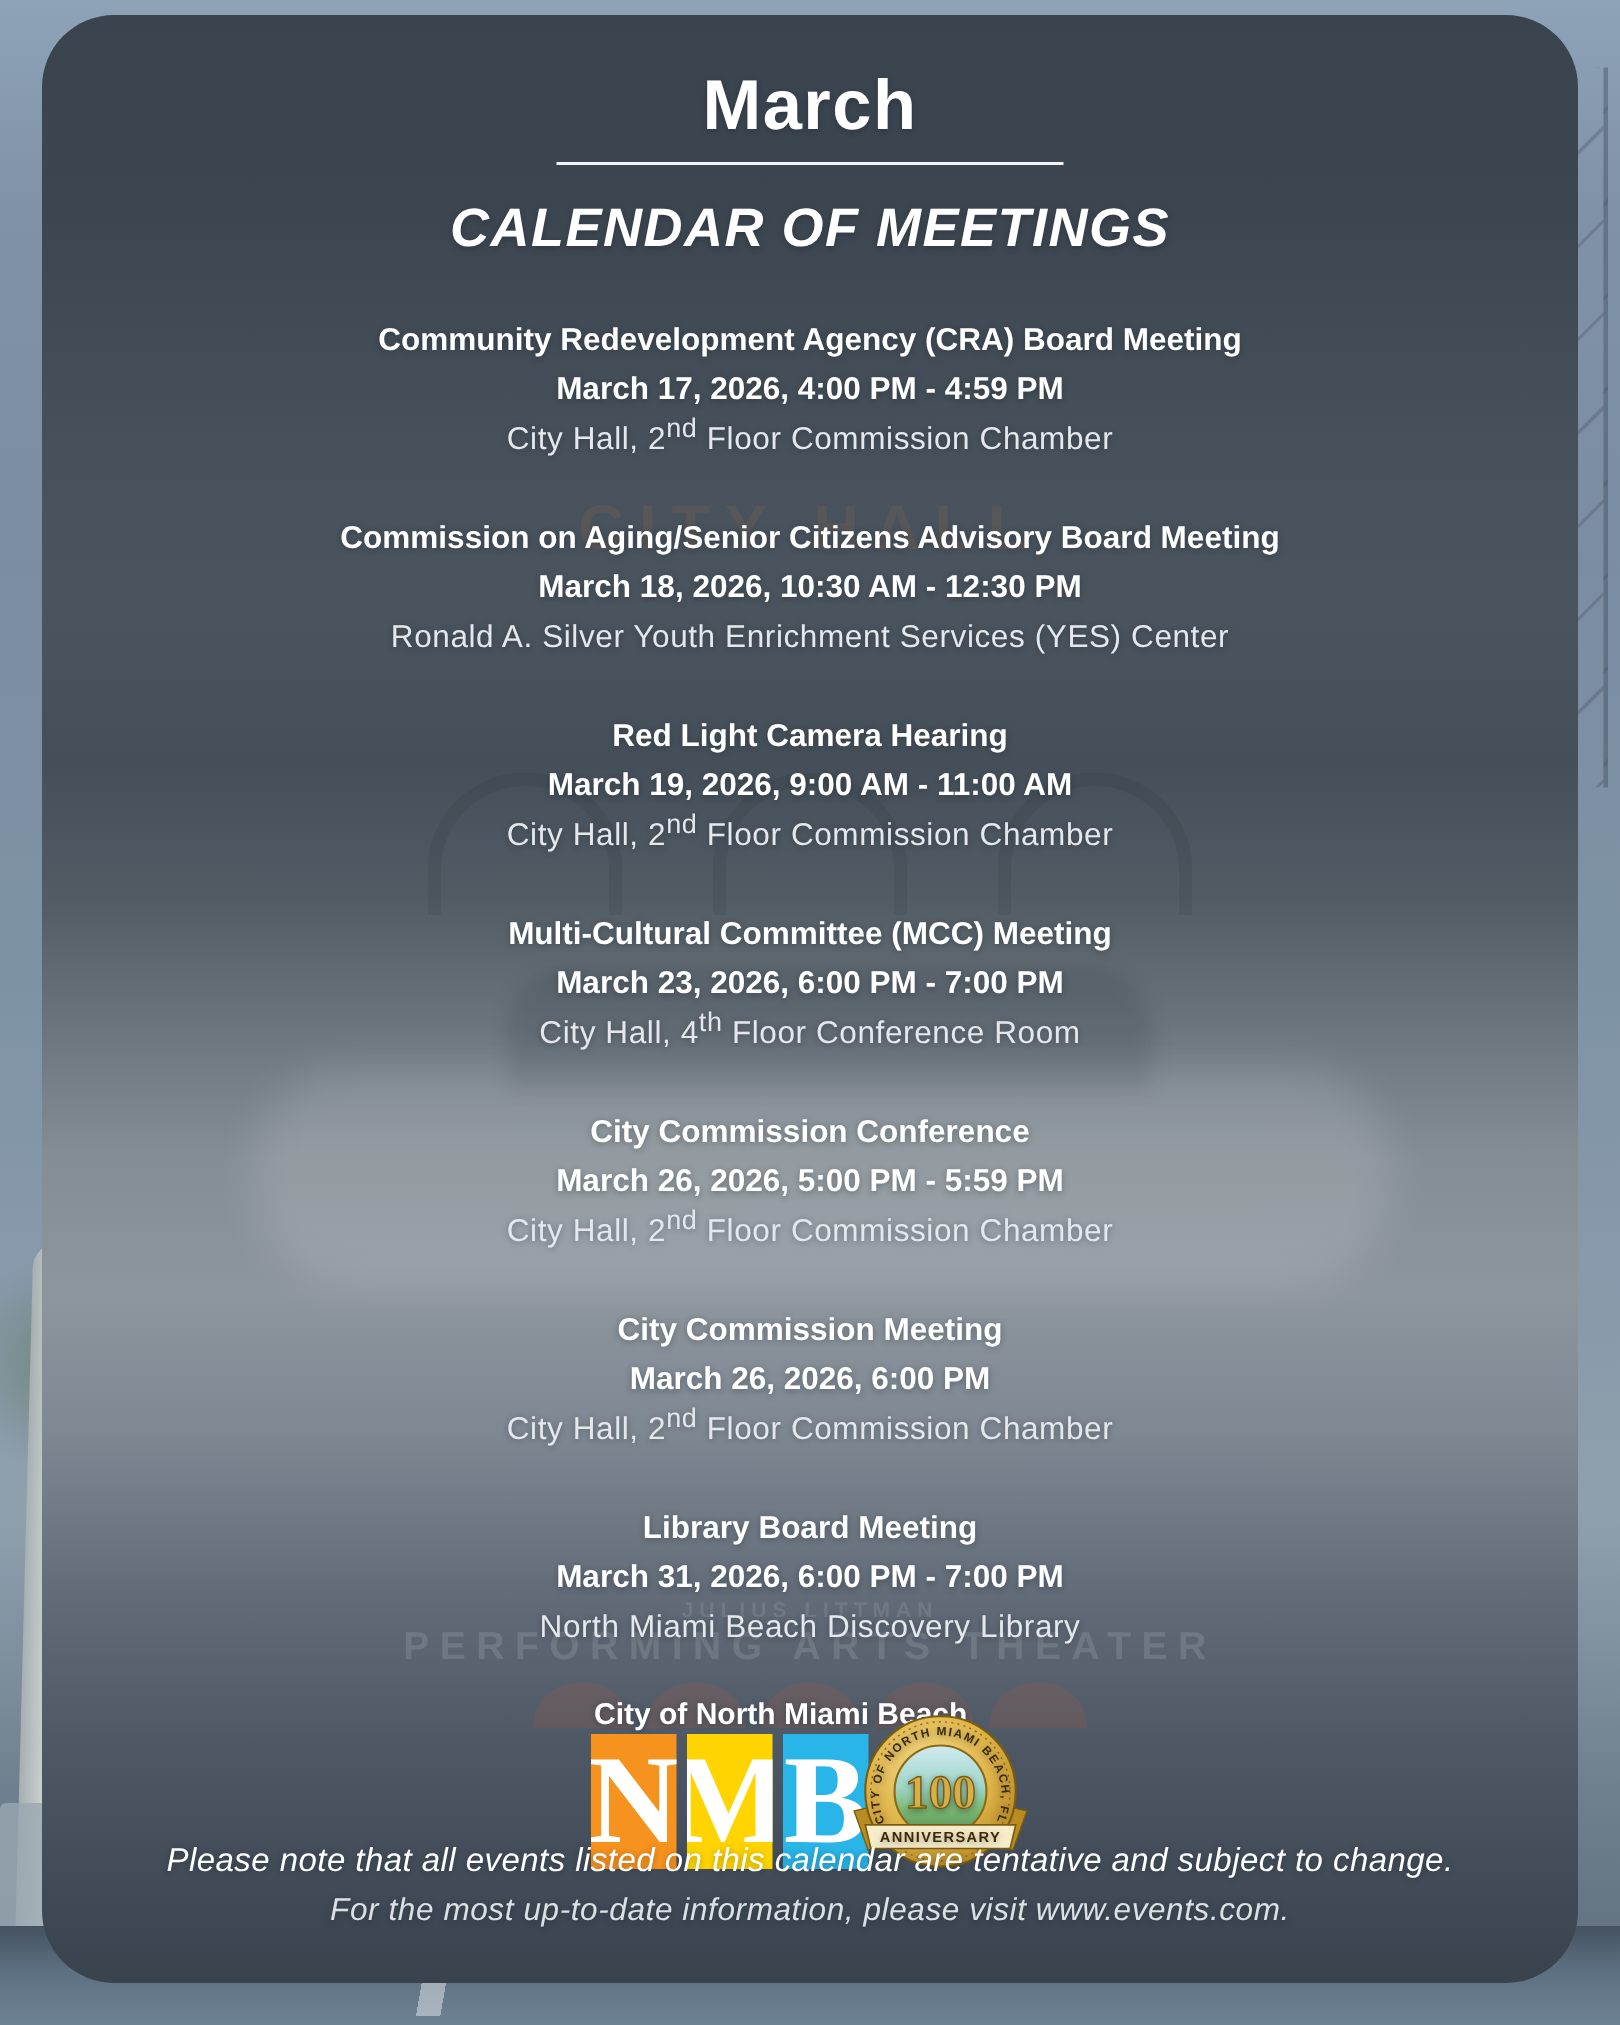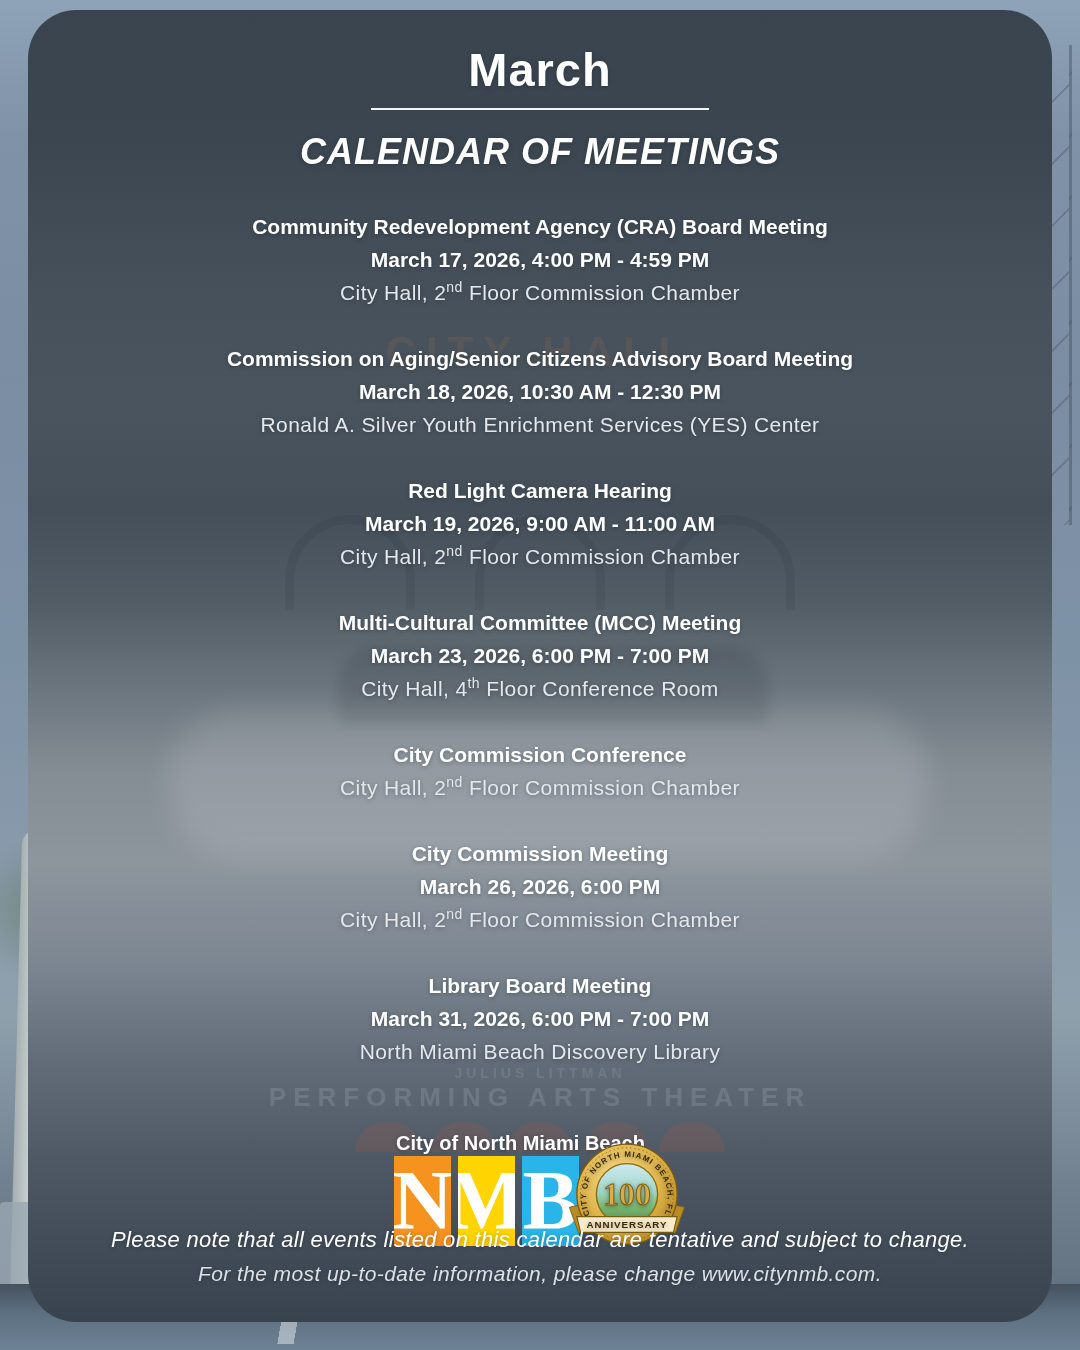--- a/index.html
+++ b/index.html
@@ -98,21 +98,21 @@
     width: 338px; height: 0; margin: 11px auto 0;
     border: none; border-top: 2px solid rgba(255,255,255,.95);
   }
   .subtitle { margin-top: 21px; font-size: 36px; font-weight: 700; font-style: italic; letter-spacing: 1px; }
 
   .meetings { margin-top: 37px; }
   .meeting { margin-bottom: 33px; }
   .m-title   { font-size: 21px; font-weight: 700; line-height: 33px; }
   .m-date    { font-size: 21px; font-weight: 700; line-height: 33px; }
   .m-loc     { font-size: 21px; font-weight: 400; line-height: 33px; color: #e4e8ec; letter-spacing: .4px; }
-  .m-loc sup { font-size: 14px; line-height: 0; }
+  .m-loc sup { font-size: 18px; line-height: 0; }
 
   
   .logo-cluster { position: absolute; left: 50%; top: 1122px; transform: translateX(-50%); width: 292px; height: 124px; }
   .logo-tagline {
     position: absolute; left: 2px; top: 0; white-space: nowrap;
     font-size: 20px; font-weight: 700; color: #fff;
   }
   .letter-row { position: absolute; left: 0; top: 24px; display: flex; gap: 7px; }
   .letter-block {
     width: 57px; height: 90px; overflow: hidden;
@@ -183,20 +183,21 @@
   </div>
 
   <div class="meeting">
     <div class="m-title">Multi-Cultural Committee (MCC) Meeting</div>
     <div class="m-date">March 23, 2026, 6:00 PM - 7:00 PM</div>
     <div class="m-loc"><span>City Hall, 4</span><sup>th</sup><span> Floor Conference Room</span></div>
   </div>
 
   <div class="meeting">
     <div class="m-title">City Commission Conference</div>
+    <div class="m-date">March 26, 2026, 5:00 PM - 5:59 PM</div>
     <div class="m-loc"><span>City Hall, 2</span><sup>nd</sup><span> Floor Commission Chamber</span></div>
   </div>
 
   <div class="meeting">
     <div class="m-title">City Commission Meeting</div>
     <div class="m-date">March 26, 2026, 6:00 PM</div>
     <div class="m-loc"><span>City Hall, 2</span><sup>nd</sup><span> Floor Commission Chamber</span></div>
   </div>
 
   <div class="meeting">
@@ -244,16 +245,16 @@
           <text x="70" y="70" text-anchor="middle" font-size="34" font-weight="bold" font-family="Liberation Serif, serif" fill="#e8bc4d" stroke="#7a5c10" stroke-width="1">100</text>
 
           <polygon points="16,82 124,82 120,99 20,99" fill="#f7ecca" stroke="#7a5c10" stroke-width="1.2"></polygon>
           <text x="70" y="94.5" text-anchor="middle" font-size="10.5" font-weight="bold" font-family="Liberation Sans, sans-serif" fill="#3b2a06" letter-spacing="1">ANNIVERSARY</text>
         </svg>
       </div>
     </div>
 
     <div class="footer">
       <div class="footer-line1">Please note that all events listed on this calendar are tentative and subject to change.</div>
-      <div class="footer-line2">For the most up-to-date information, please change www.citynmb.com.</div>
+      <div class="footer-line2">For the most up-to-date information, please visit www.events.com.</div>
     </div>
   </div>
 </div>
 
 </body></html>

